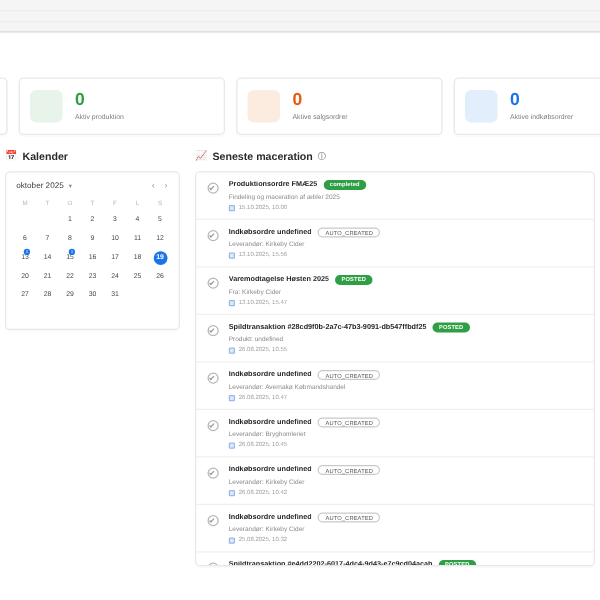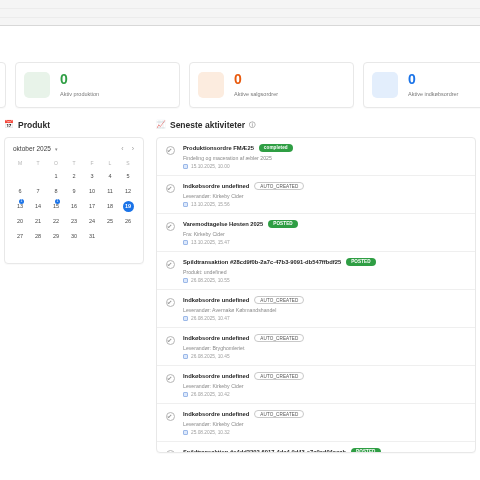--- a/index.html
+++ b/index.html
@@ -188,21 +188,21 @@
       <div class="stat-body">
         <div class="stat-value" style="color: rgb(26, 115, 232);">0</div>
         <div class="stat-label">Aktive indkøbsordrer</div>
       </div>
     </div>
   </div>
 
 <div class="calendar-wrap">
   <div class="sec-head">
     <span class="gi">📅</span>
-    <span>Produkt</span>
+    <span>Kalender</span>
   </div>
   <div class="calendar-card">
     <div class="cal-top">
       <div class="cal-month">
         <span>oktober 2025</span>
         <span class="cal-caret">▾</span>
       </div>
       <div class="cal-navs">
         <span>‹</span>
         <span>›</span>
@@ -315,21 +315,21 @@
         <div class="cal-cell">
           <div class="cal-num">31</div>
         </div>
       </div>
   </div>
 </div>
 
 <div class="act-wrap">
   <div class="sec-head">
     <span class="gi">📈</span>
-    <span>Seneste aktiviteter</span>
+    <span>Seneste maceration</span>
     <span class="info">ⓘ</span>
   </div>
   <div class="act-card" id="act-list">
       <div class="act-row">
         <div class="act-ico"></div>
         <div class="act-main">
           <div class="act-title-line">
             <div class="act-title">Produktionsordre FMÆ25</div>
             <div class="badge completed">completed</div>
           </div>

